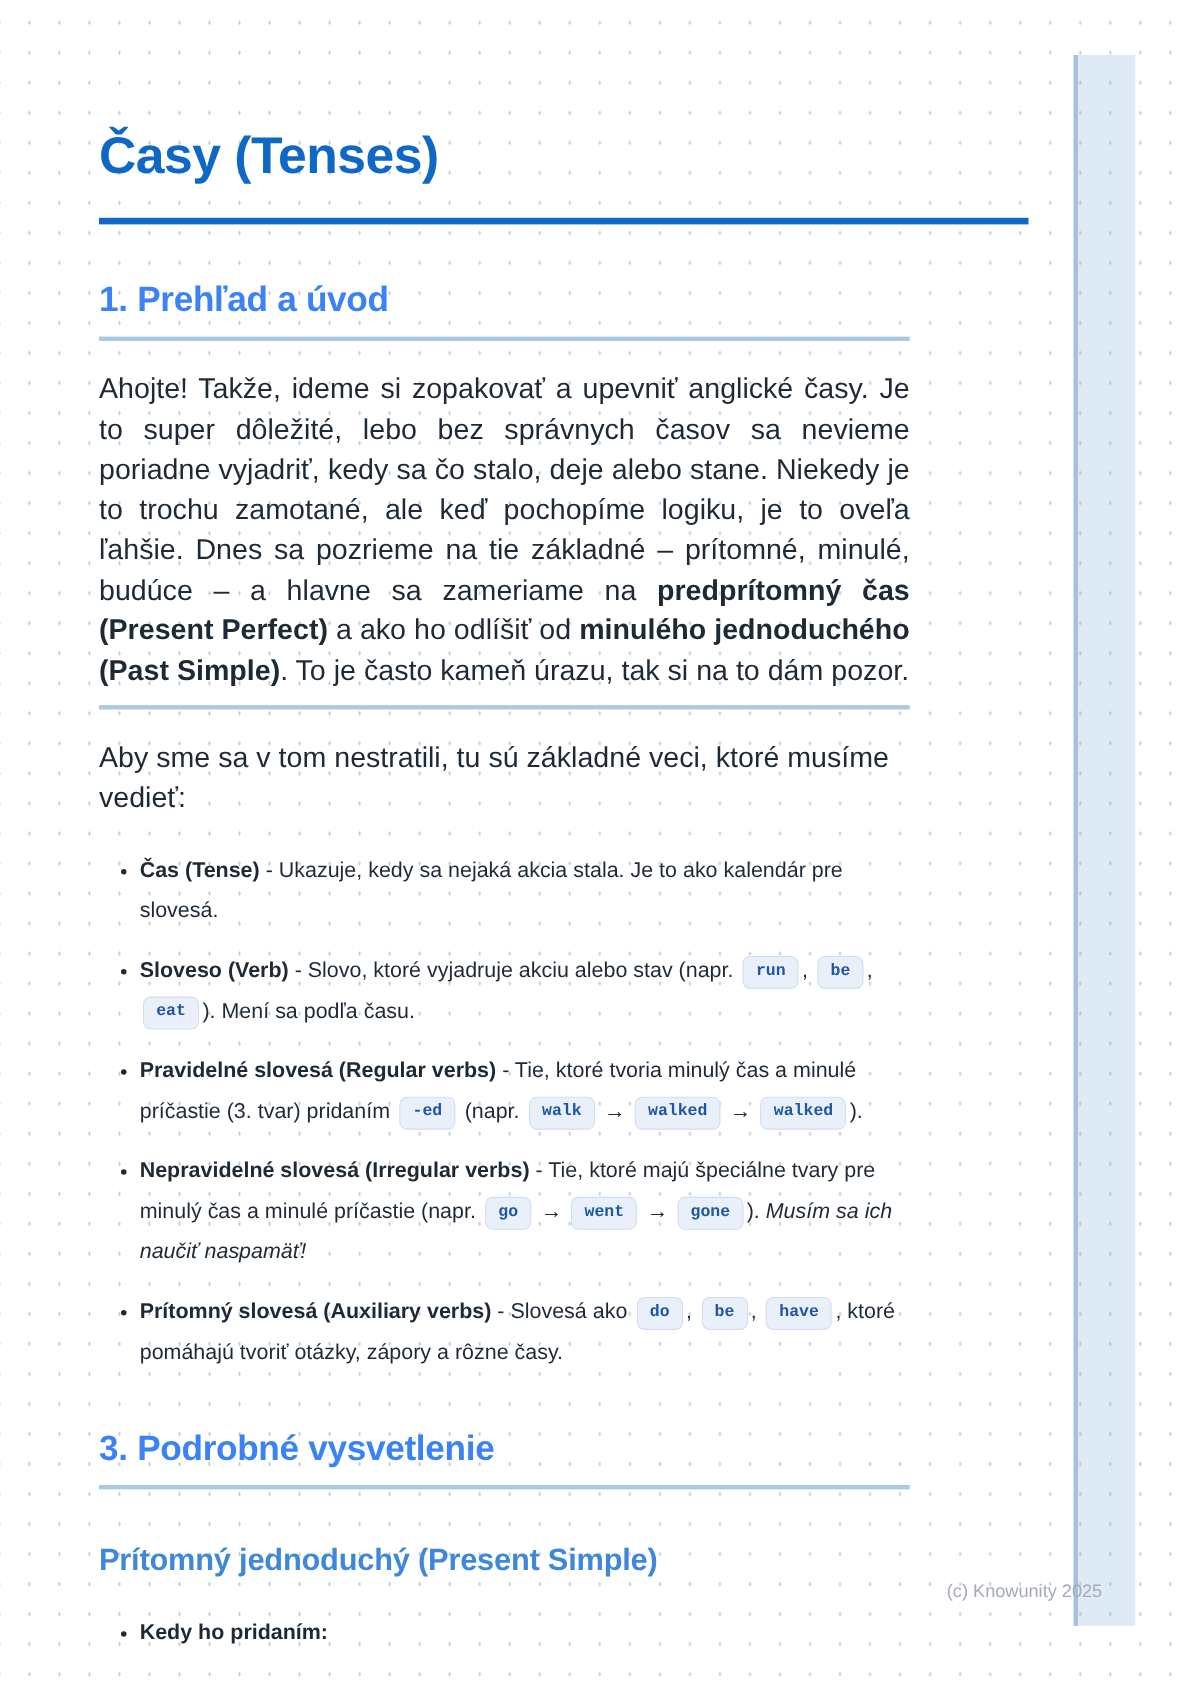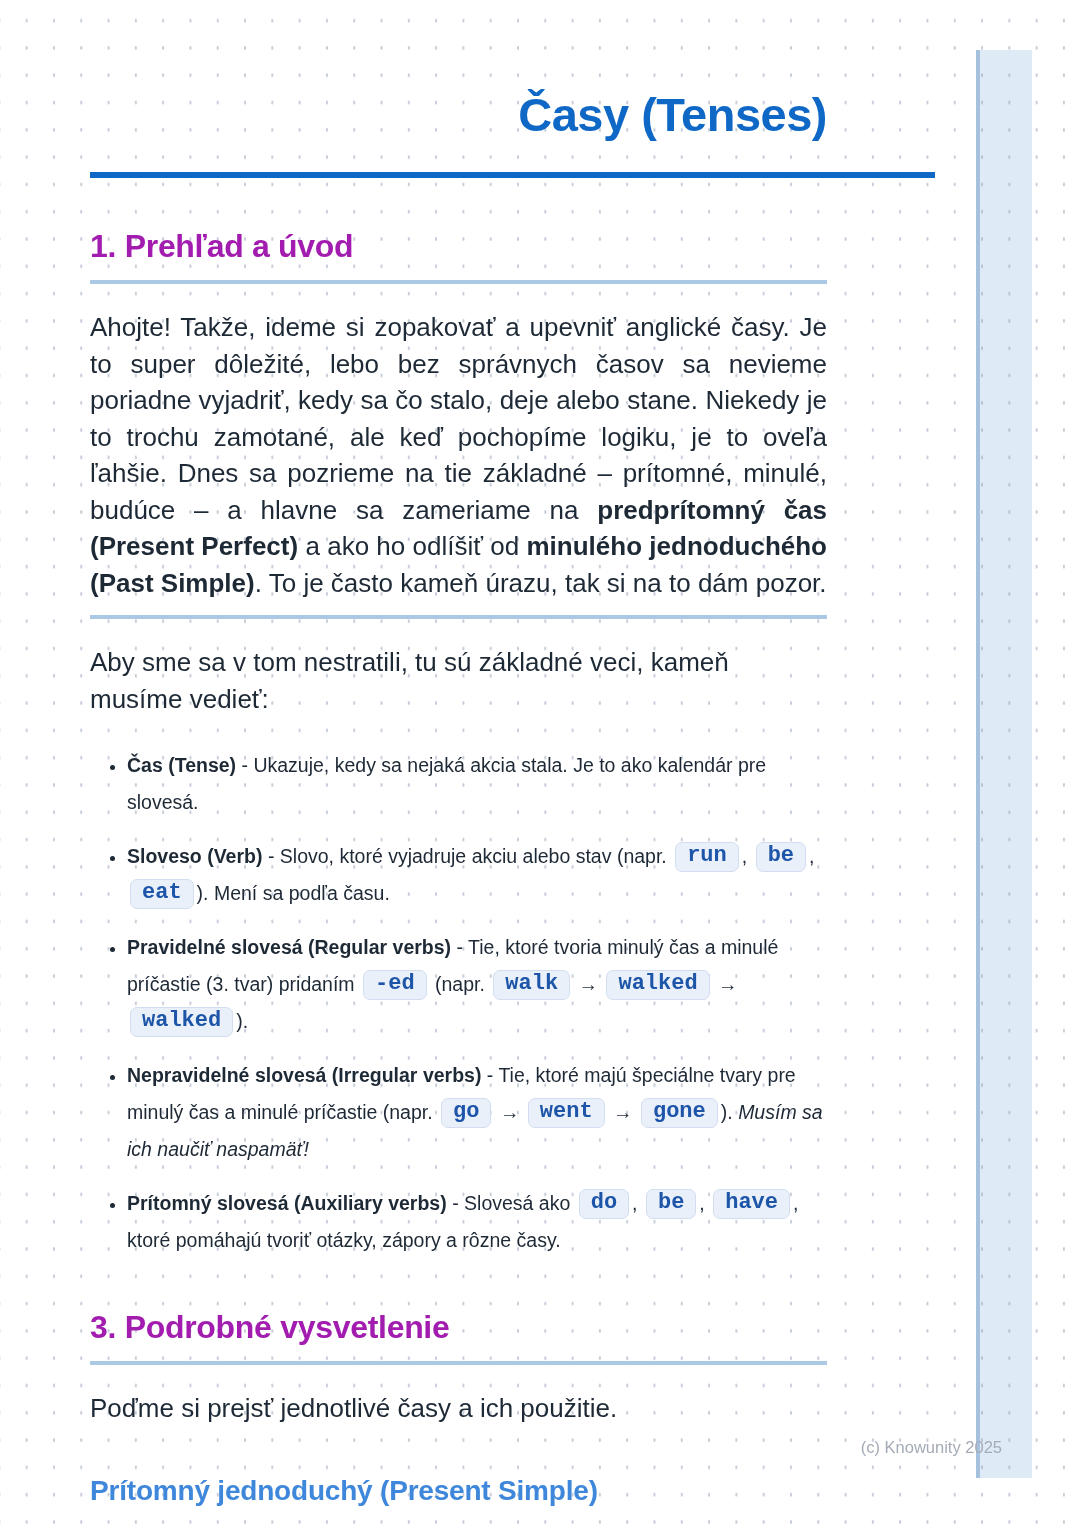--- a/index.html
+++ b/index.html
@@ -23,30 +23,30 @@
   .dot-grid{
     position:absolute;inset:0;z-index:1;pointer-events:none;
     background-image:radial-gradient(1.2px 2.4px at 50% 50%, rgba(148,160,182,.55) 60%, transparent 100%);
     background-size:27.3px 27.3px;
     background-position:13px 7px;
   }
 
   .content{position:relative;z-index:2;margin-left:90px;width:737px;}
 
   .page-title{
-    margin:0;padding-top:86px;
+    margin:0;padding-top:112px;
     font-size:47px;line-height:58px;font-weight:800;
-    letter-spacing:-.5px;color:#0f68c5;text-align:right;
+    letter-spacing:-.5px;color:#0f68c5;
   }
   .title-rule{width:845px;height:6px;background:#0f68c5;margin-top:28px;}
 
   .section-heading{
     margin:48px 0 0;
     font-size:32px;line-height:40px;font-weight:800;
-    letter-spacing:-.3px;color:#a21caf;
+    letter-spacing:-.3px;color:#3b82f6;
   }
   .heading-rule{height:4px;background:#abc8e4;margin-top:14px;}
 
   .body-text{
     margin:25px 0 0;
     font-size:26px;line-height:36.5px;color:#1e2936;
   }
   .justified{text-align:justify;}
 
   ul.bullets{margin:30px 0 0;padding-left:37px;list-style:disc;}
@@ -59,21 +59,21 @@
   .b{font-weight:bold;}
   .i{font-style:italic;}
   .chip{
     display:inline-block;
     background:#e9f0fa;
     border:1px solid #d2deef;
     border-radius:7px;
     padding:0 11px 2px;
     margin:0 3px;
     font-family:"Liberation Mono","DejaVu Sans Mono",monospace;
-    font-weight:bold;font-size:22px;line-height:26px;
+    font-weight:bold;font-size:15px;line-height:26px;
     color:#1d55a8;
     vertical-align:2px;
   }
 
   .sub-heading{
     margin:46px 0 0;
     font-size:28px;line-height:36px;font-weight:700;
     letter-spacing:-.2px;color:#3e87da;
   }
 
@@ -96,34 +96,33 @@
     <div class="title-rule"></div>
 
     <section>
       <h2 class="section-heading">1. Prehľad a úvod</h2>
       <div class="heading-rule"></div>
       <p class="body-text justified"><span>Ahojte! Takže, ideme si zopakovať a upevniť anglické časy. Je to super dôležité, lebo bez správnych časov sa nevieme poriadne vyjadriť, kedy sa čo stalo, deje alebo stane. Niekedy je to trochu zamotané, ale keď pochopíme logiku, je to oveľa ľahšie. Dnes sa pozrieme na tie základné – prítomné, minulé, budúce – a hlavne sa zameriame na </span><span class="b">predprítomný čas (Present Perfect)</span><span> a ako ho odlíšiť od </span><span class="b">minulého jednoduchého (Past Simple)</span><span>. To je často kameň úrazu, tak si na to dám pozor.</span></p>
     </section>
 
     <section>
       <div class="heading-rule"></div>
-      <p class="body-text">Aby sme sa v tom nestratili, tu sú základné veci, kameň musíme vedieť:</p>
+      <p class="body-text">Aby sme sa v tom nestratili, tu sú základné veci, ktoré musíme vedieť:</p>
       <ul class="bullets">
           <li><span class="b">Čas (Tense)</span><span> - Ukazuje, kedy sa nejaká akcia stala. Je to ako kalendár pre slovesá.</span></li>
           <li><span class="b">Sloveso (Verb)</span><span> - Slovo, ktoré vyjadruje akciu alebo stav (napr. </span><span class="chip">run</span><span>, </span><span class="chip">be</span><span>, </span><span class="chip">eat</span><span>). Mení sa podľa času.</span></li>
           <li><span class="b">Pravidelné slovesá (Regular verbs)</span><span> - Tie, ktoré tvoria minulý čas a minulé príčastie (3. tvar) pridaním </span><span class="chip">-ed</span><span> (napr. </span><span class="chip">walk</span><span> → </span><span class="chip">walked</span><span> → </span><span class="chip">walked</span><span>).</span></li>
           <li><span class="b">Nepravidelné slovesá (Irregular verbs)</span><span> - Tie, ktoré majú špeciálne tvary pre minulý čas a minulé príčastie (napr. </span><span class="chip">go</span><span> → </span><span class="chip">went</span><span> → </span><span class="chip">gone</span><span>). </span><span class="i">Musím sa ich naučiť naspamäť!</span></li>
           <li><span class="b">Prítomný slovesá (Auxiliary verbs)</span><span> - Slovesá ako </span><span class="chip">do</span><span>, </span><span class="chip">be</span><span>, </span><span class="chip">have</span><span>, ktoré pomáhajú tvoriť otázky, zápory a rôzne časy.</span></li>
         </ul>
     </section>
 
     <section>
       <h2 class="section-heading">3. Podrobné vysvetlenie</h2>
       <div class="heading-rule"></div>
-      <p class="body-text">Poďme si prejsť jednotlivé časy a ich použitie.</p>
       <h3 class="sub-heading">Prítomný jednoduchý (Present Simple)</h3>
       <ul class="bullets">
           <li><span class="b">Kedy ho pridaním:</span></li>
         </ul>
     </section>
 
   </div>
 
   <div class="footer-credit">(c) Knowunity 2025</div>
 

